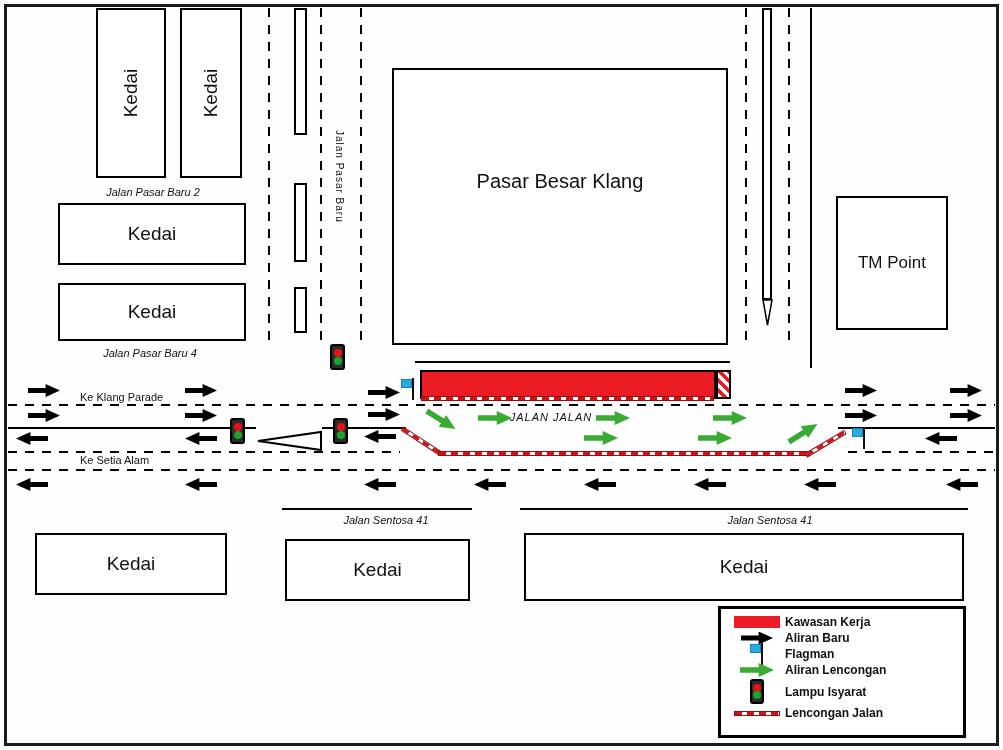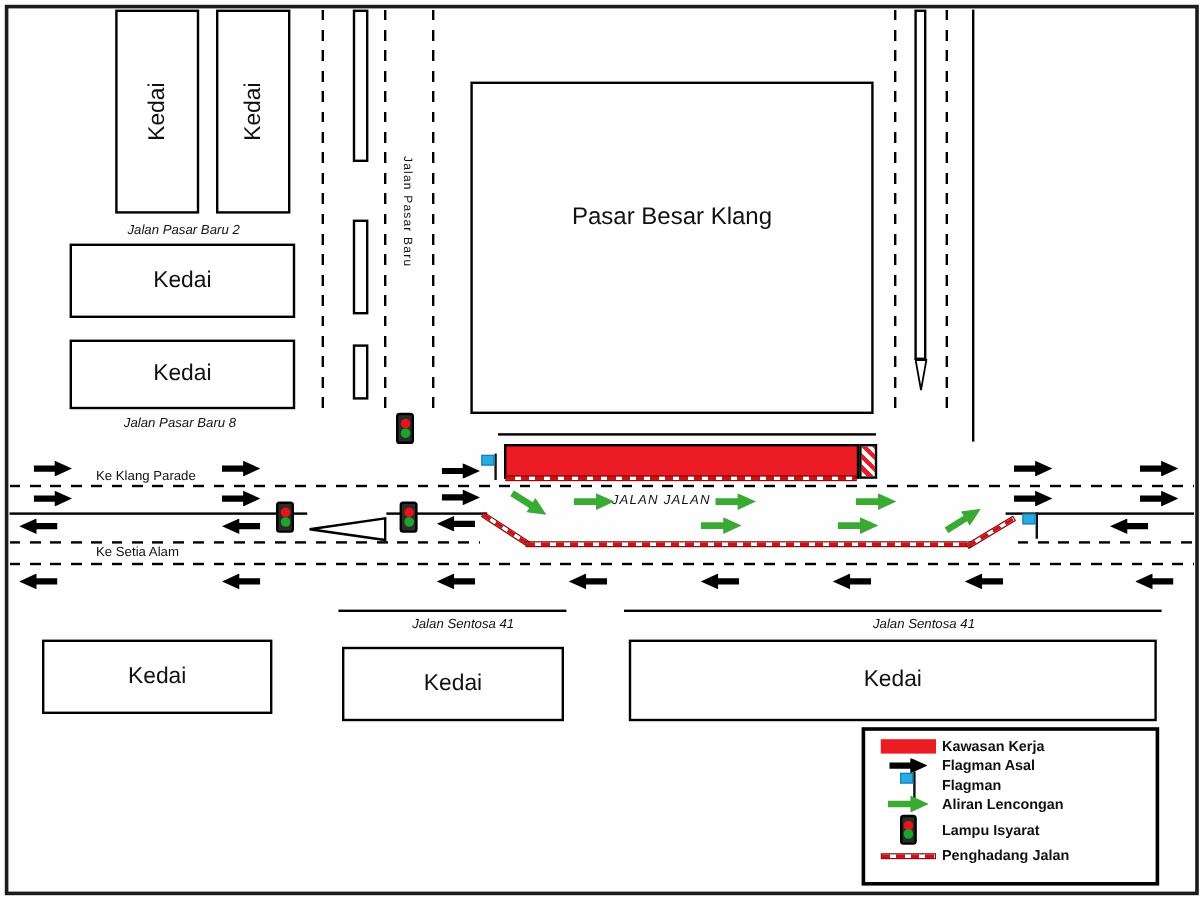--- a/index.html
+++ b/index.html
@@ -76,32 +76,35 @@
     </div>
   <div class="bld" style="left:58px;top:203px;width:188px;height:62px">
     <span>Kedai</span>
     </div>
   <div class="bld" style="left:58px;top:283px;width:188px;height:58px">
     <span>Kedai</span>
     </div>
   <div class="bld" style="left:392px;top:68px;width:336px;height:277px;align-items:flex-start;padding-top:100px;font-size:20px">
     <span>Pasar Besar Klang</span>
     </div>
+  <div class="bld" style="left:836px;top:196px;width:112px;height:134px;font-size:17px">
+    <span>TM Point</span>
+    </div>
   <div class="bld" style="left:35px;top:533px;width:192px;height:62px">
     <span>Kedai</span>
     </div>
   <div class="bld" style="left:285px;top:539px;width:185px;height:62px">
     <span>Kedai</span>
     </div>
   <div class="bld" style="left:524px;top:533px;width:440px;height:68px">
     <span>Kedai</span>
     </div>
 
   <div class="lbl ctr" style="left:98px;top:186px;width:110px">Jalan Pasar Baru 2</div>
-  <div class="lbl ctr" style="left:95px;top:347px;width:110px">Jalan Pasar Baru 8</div>
+  <div class="lbl ctr" style="left:95px;top:347px;width:110px">Jalan Pasar Baru 4</div>
   <div class="lbl vtext" style="left:334px;top:130px">Jalan Pasar Baru</div>
   <div class="lbl" style="left:80px;top:391px">Ke Klang Parade</div>
   <div class="lbl" style="left:80px;top:454px">Ke Setia Alam</div>
   <div class="lbl ctr" style="left:505px;top:411px;width:92px;letter-spacing:1px">JALAN JALAN</div>
   <div class="lbl ctr" style="left:330px;top:514px;width:112px">Jalan Sentosa 41</div>
   <div class="lbl ctr" style="left:714px;top:514px;width:112px">Jalan Sentosa 41</div>
 
   <div class="dash-v" style="left:268px;top:8px;height:338px"></div>
   <div class="dash-v" style="left:320px;top:8px;height:338px"></div>
   <div class="dash-v" style="left:360px;top:8px;height:338px"></div>
@@ -198,21 +201,21 @@
     <div class="lrow">
       <div class="licon">
           <div class="swatch"></div>
         </div>
       <div class="ltext">Kawasan Kerja</div>
     </div>
     <div class="lrow">
       <div class="licon">
           <div class="arr inline"></div>
         </div>
-      <div class="ltext">Flagman Asal</div>
+      <div class="ltext">Aliran Baru</div>
     </div>
     <div class="lrow">
       <div class="licon">
         <div class="flag inline">
             <span class="pole"></span>
             <span class="cloth"></span>
           </div>
         </div>
       <div class="ltext">Flagman</div>
     </div>
@@ -228,16 +231,16 @@
             <i class="red"></i>
             <i class="grn"></i>
           </div>
         </div>
       <div class="ltext">Lampu Isyarat</div>
     </div>
     <div class="lrow">
       <div class="licon">
           <div class="barrier inline"></div>
         </div>
-      <div class="ltext">Penghadang Jalan</div>
+      <div class="ltext">Lencongan Jalan</div>
     </div>
   </div>
 </div>
 
 </body></html>

